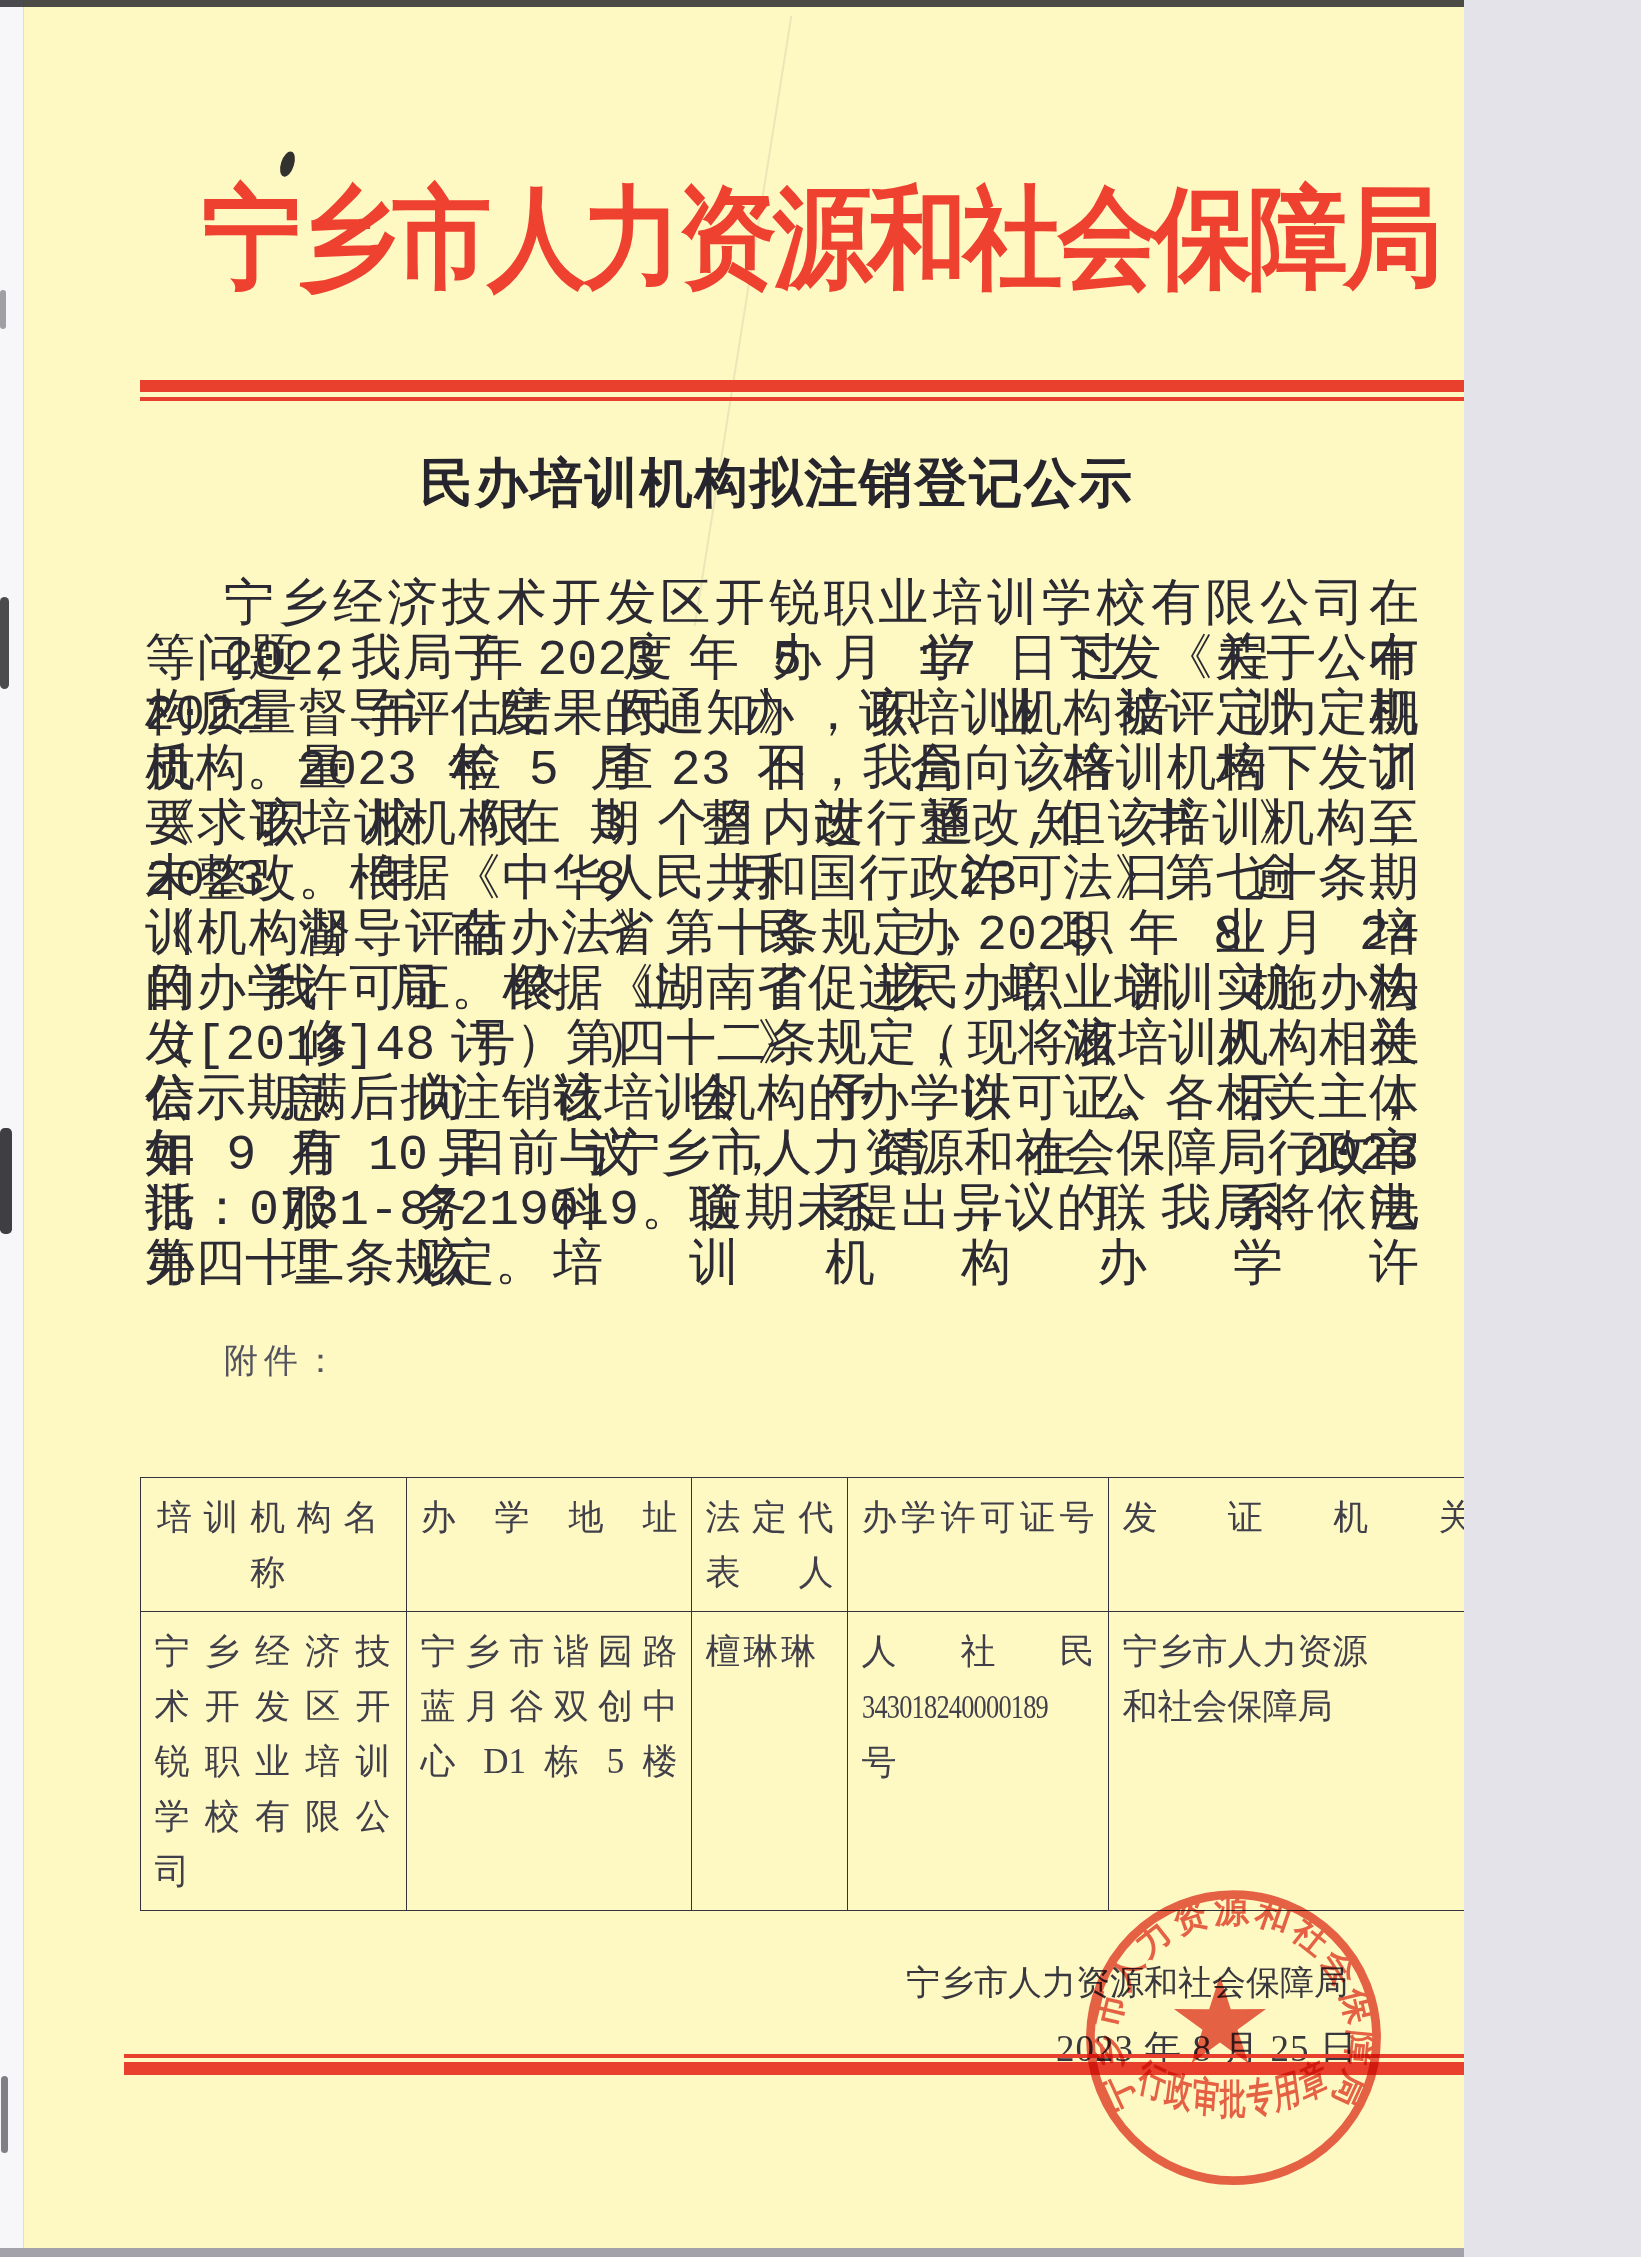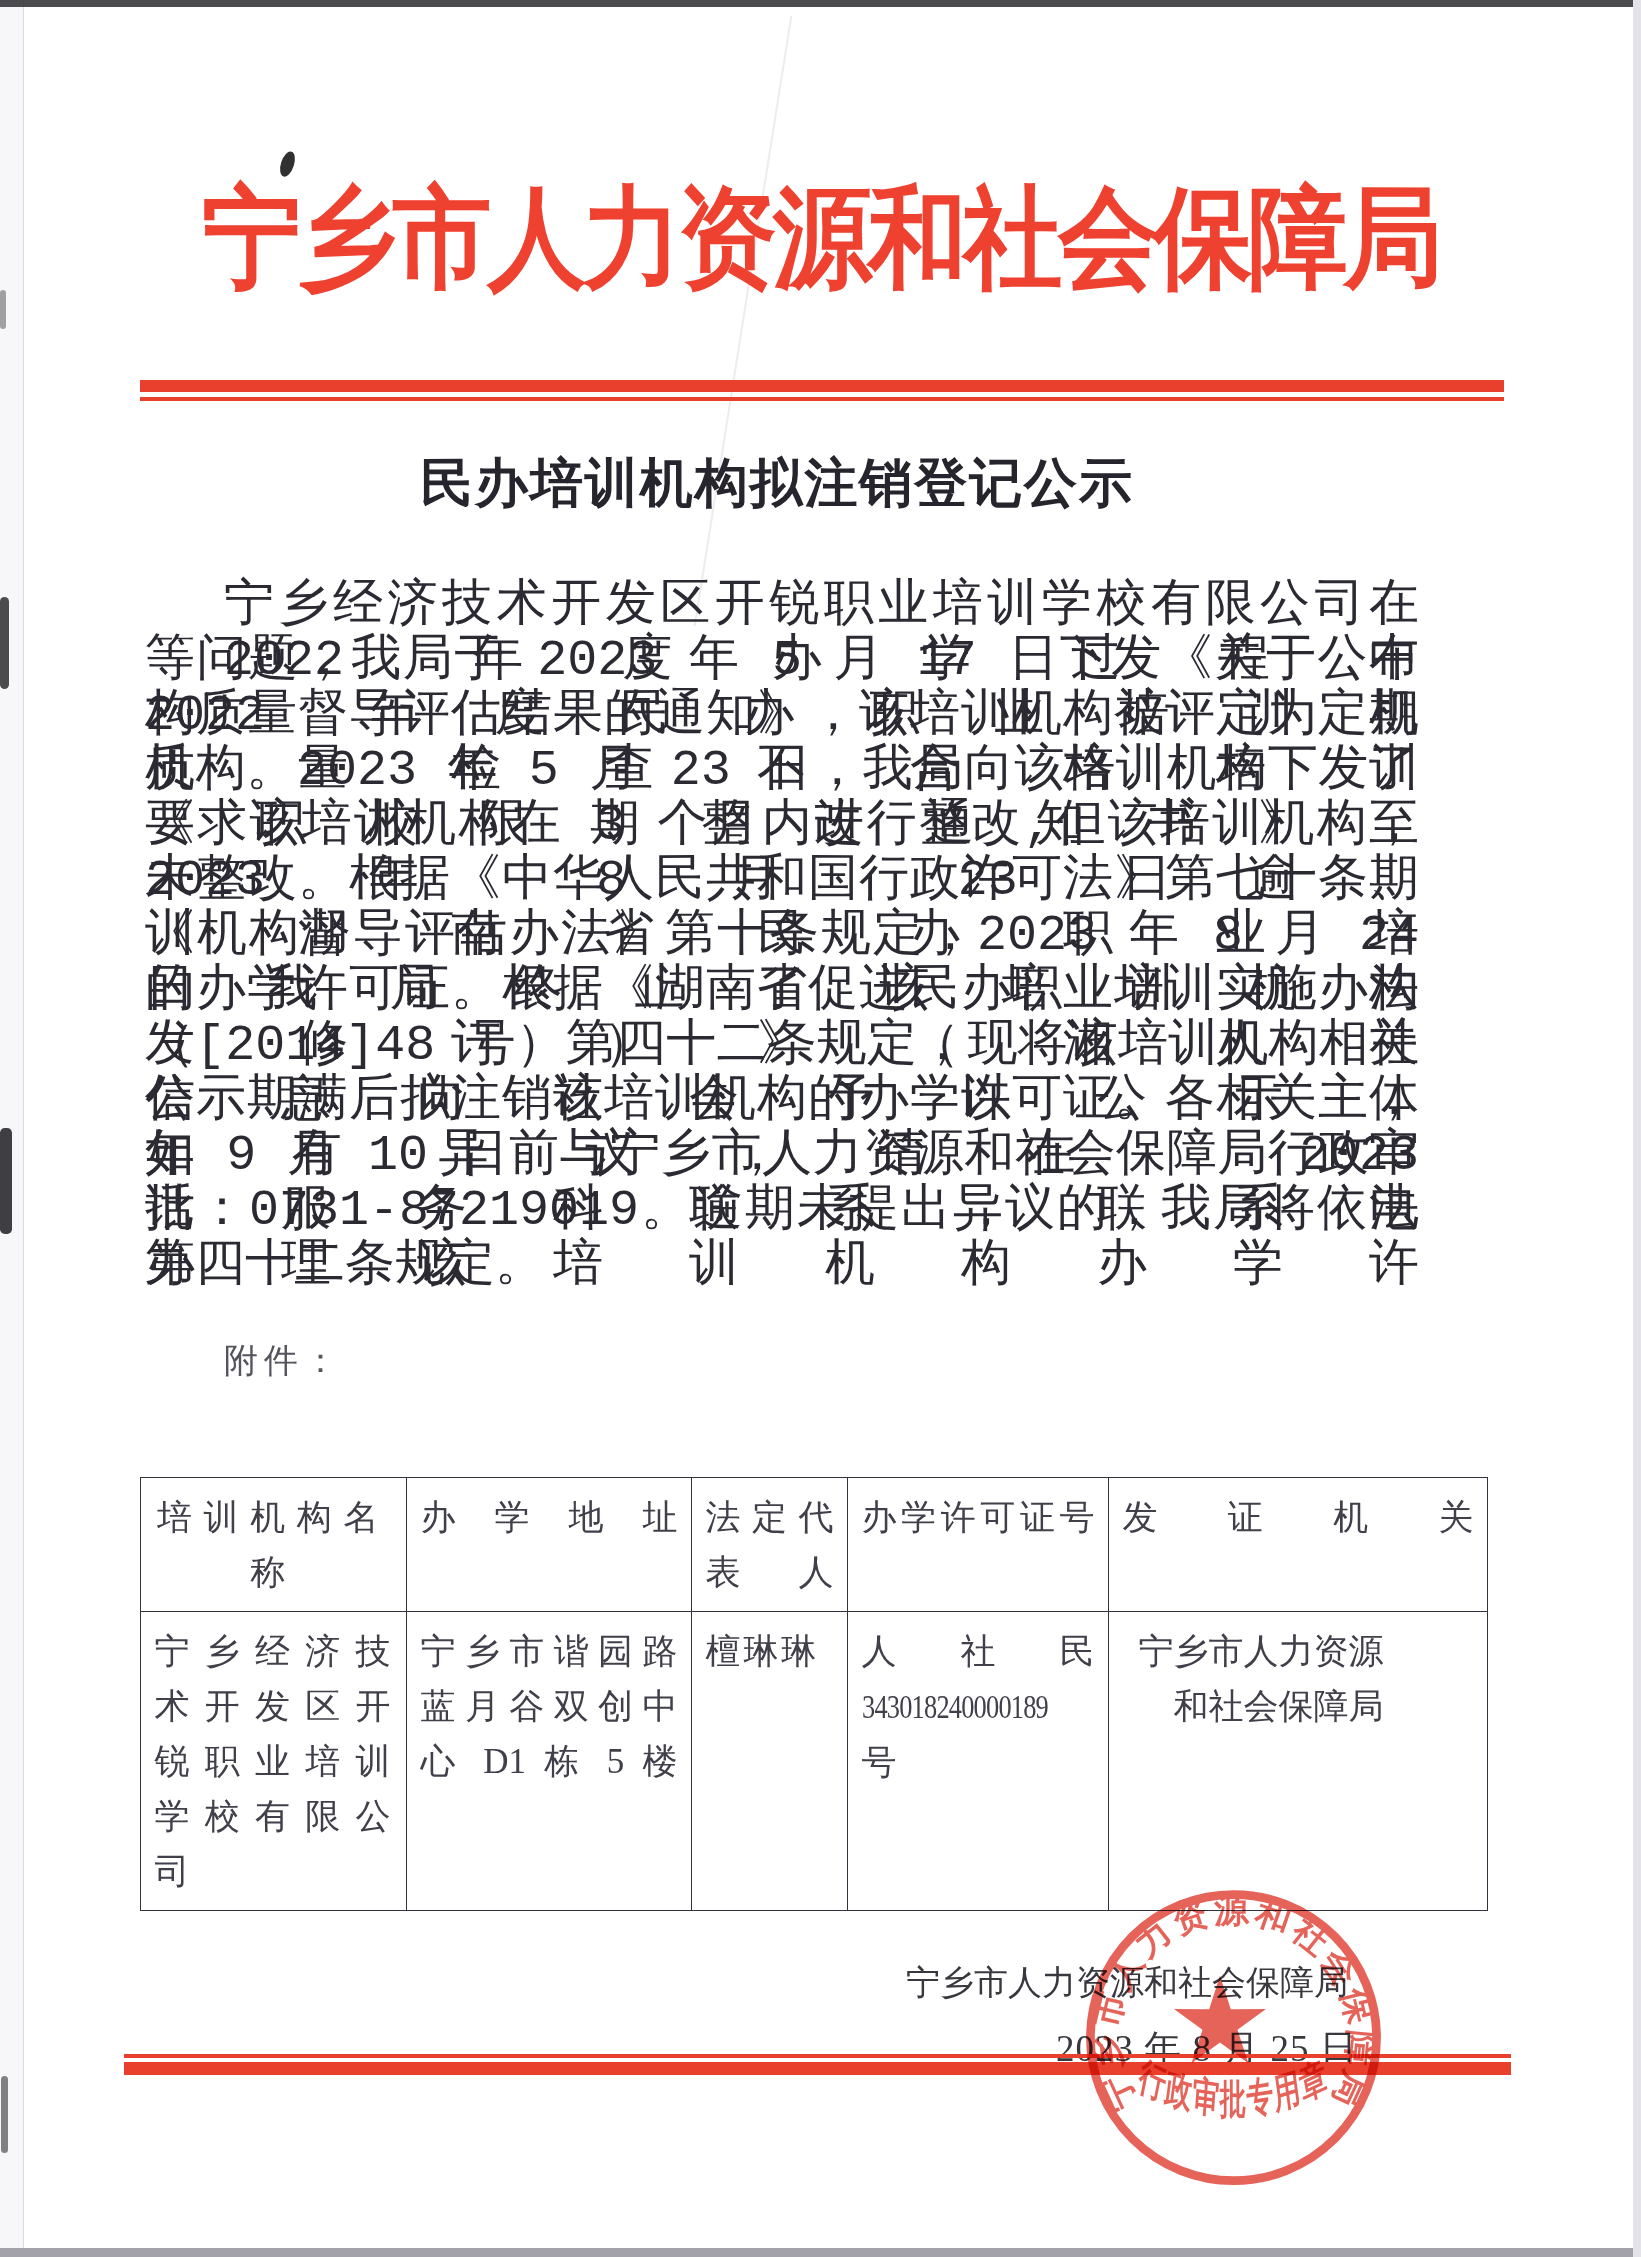--- a/index.html
+++ b/index.html
@@ -1,18 +1,18 @@
 <!DOCTYPE html>
 <html lang="zh"><head>
 <meta charset="utf-8">
 <style>
   html,body{margin:0;padding:0;background:#e4e3e9;}
   #page{
-    position:relative; width:1633px; height:2257px; overflow:hidden;
-    background:#ffffff;
+    position:relative; width:1464px; height:2257px; overflow:hidden;
+    background:#fef9c3;
     font-family:"Liberation Serif","DejaVu Serif",serif;
   }
   [data-interactable]{cursor:default;}
 
   
   .left-margin{position:absolute;left:0;top:0;width:23px;height:2257px;background:#f7f7fa;border-right:1.9px solid #dcdbe2;}
   .top-edge{position:absolute;left:0;top:0;width:1641px;height:6.8px;background:#2d2d30;opacity:.85;}
   .bottom-edge{position:absolute;left:0;top:2248px;width:1641px;height:9.7px;background:#a3a2ab;}
   .right-edge{position:absolute;left:1637px;top:0;width:4.8px;height:2257px;background:#dddce3;}
   .blob{position:absolute;background:#1f1f22;border-radius:4.8px;}
@@ -61,21 +61,21 @@
   }
   tr.hdr{height:116px;}
   tr.data{height:280px;}
   .pre{white-space:pre-line;}
   .spread{text-align:justify;text-align-last:justify;}
   .th-name{white-space:pre-line;text-align:center;letter-spacing:11.6px;}
   .cell-name{white-space:pre-line;text-align:justify;text-align-last:justify;letter-spacing:1.9px;}
   .cell-address{white-space:pre-line;text-align:justify;text-align-last:justify;}
   .cell-rep{letter-spacing:2.9px;}
   .license-num{display:inline-block;transform:scaleX(0.8);transform-origin:0 50%;letter-spacing:-1px;font-size:33px;white-space:nowrap;}
-  .issuer-inner{white-space:pre-line;max-width:261px;text-align:right;}
+  .issuer-inner{white-space:pre-line;max-width:261px;}
 
   
   .sig-org{position:absolute;left:906px;top:1960px;font-size:34px;color:#39383f;white-space:nowrap;}
   .sig-date{position:absolute;left:1056px;top:2024px;font-size:37px;color:#39383f;white-space:nowrap;letter-spacing:1px;}
 
   
   .stamp{position:absolute;left:1074px;top:1881px;width:319px;height:319px;mix-blend-mode:multiply;opacity:.92;}
   .stamp text{fill:#e4564b;font-family:"Liberation Serif","DejaVu Serif",serif;font-weight:700;}
 </style>
 </head>

